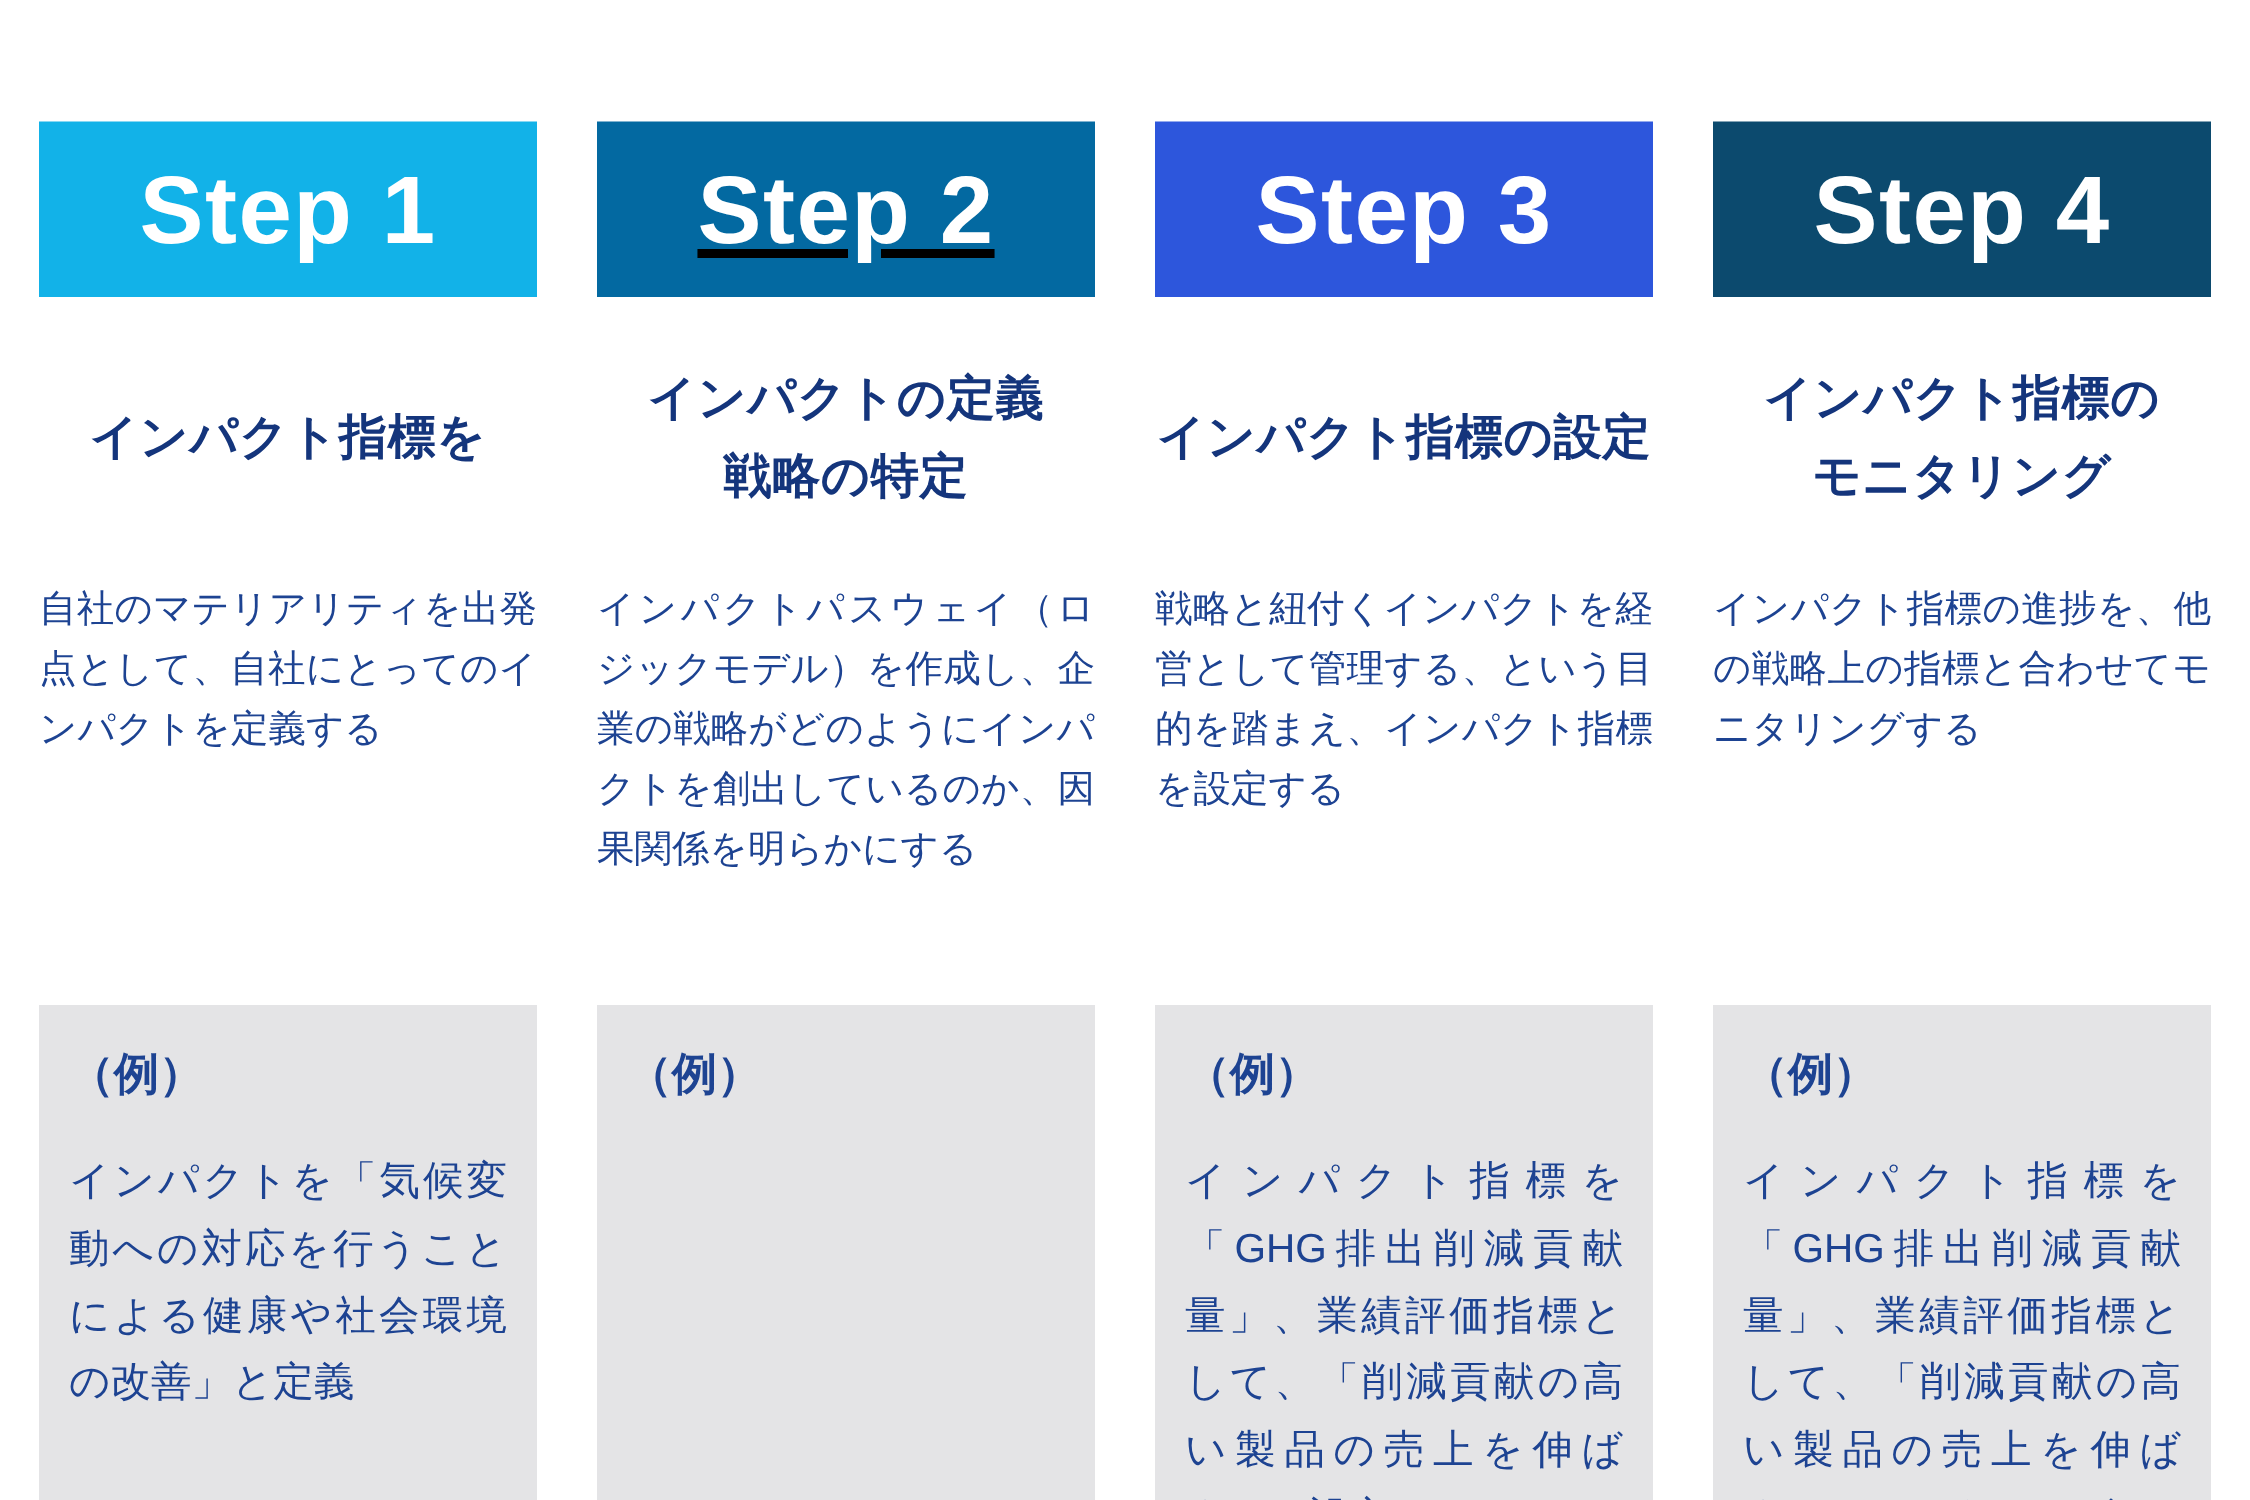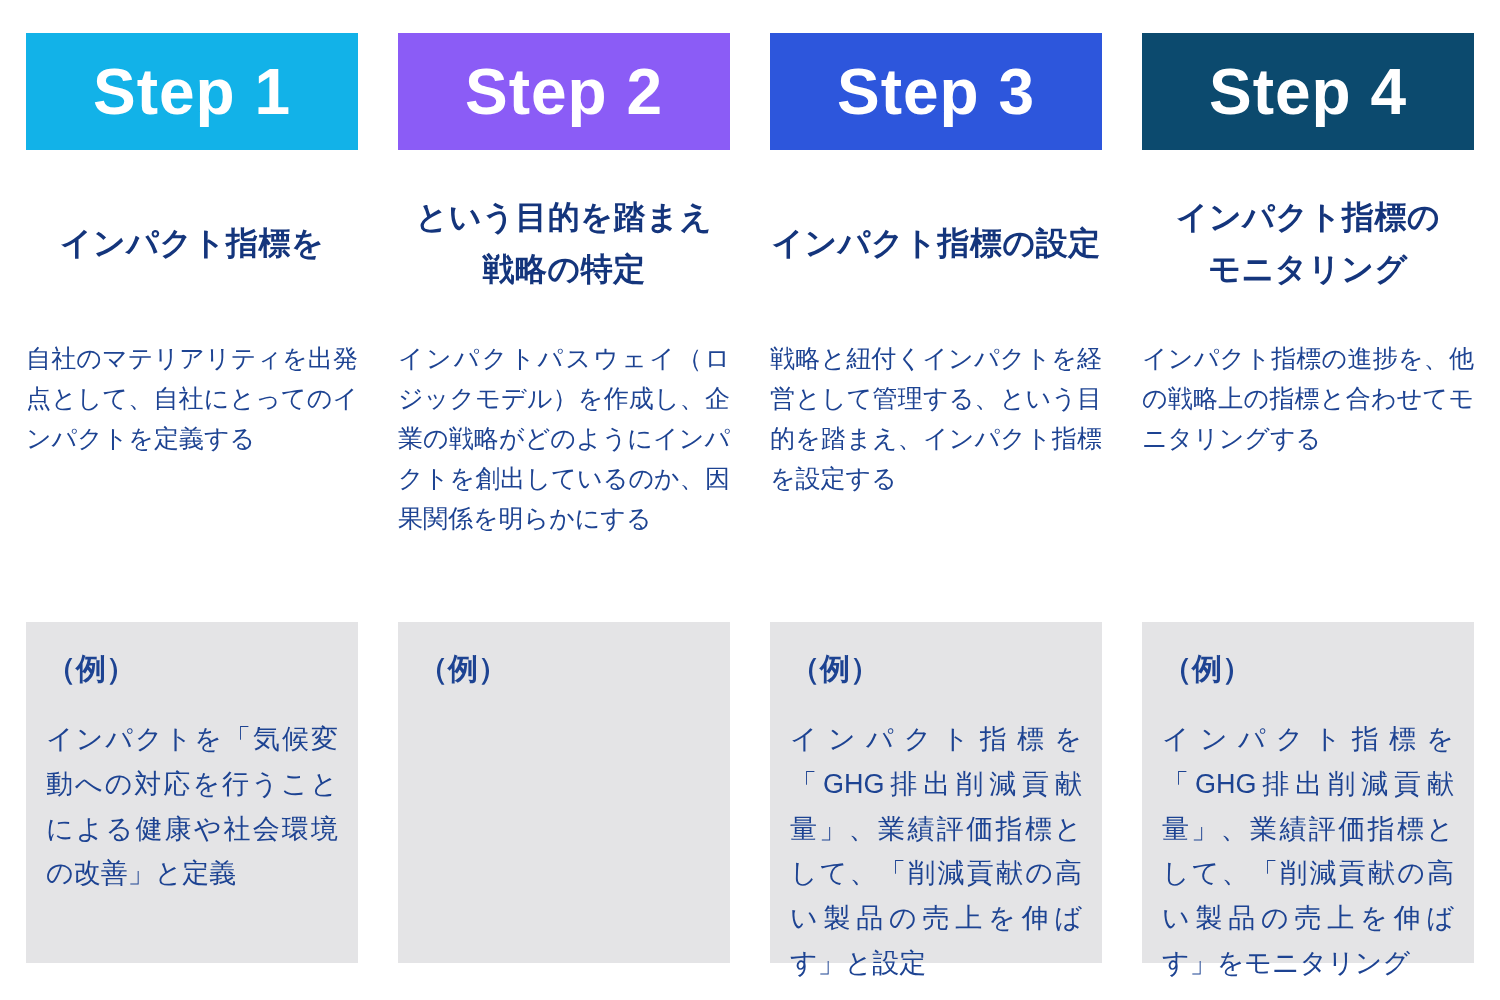--- a/index.html
+++ b/index.html
@@ -24,20 +24,21 @@
     width: 332px;
     display: flex;
     flex-direction: column;
   }
   .banner {
     height: 117px;
     flex: 0 0 117px;
     display: flex;
     align-items: center;
     justify-content: center;
+    margin-top: 48px;
   }
   .step-label {
     color: #ffffff;
     font-size: 64px;
     font-weight: bold;
     letter-spacing: 1px;
     line-height: 1;
   }
   .title-zone {
     height: 188px;
@@ -105,25 +106,25 @@
     <div class="desc-zone">
       <div class="desc">自社のマテリアリティを出発点として、自社にとってのインパクトを定義する</div>
     </div>
     <div class="example-box">
       <div class="example-label">（例）</div>
       <div class="example-text">インパクトを「気候変動への対応を行うことによる健康や社会環境の改善」と定義</div>
     </div>
   </div>
 
   <div class="col">
-    <div class="banner" style="background-color: #8b5cf6;">
+    <div class="banner" style="background-color: #0369a1; text-decoration: underline;">
       <span class="step-label">Step 2</span>
     </div>
     <div class="title-zone">
-      <div class="title">という目的を踏まえ
+      <div class="title">インパクトの定義
 戦略の特定</div>
     </div>
     <div class="desc-zone">
       <div class="desc">インパクトパスウェイ（ロジックモデル）を作成し、企業の戦略がどのようにインパクトを創出しているのか、因果関係を明らかにする</div>
     </div>
     <div class="example-box">
       <div class="example-label">（例）</div>
     </div>
   </div>
 

